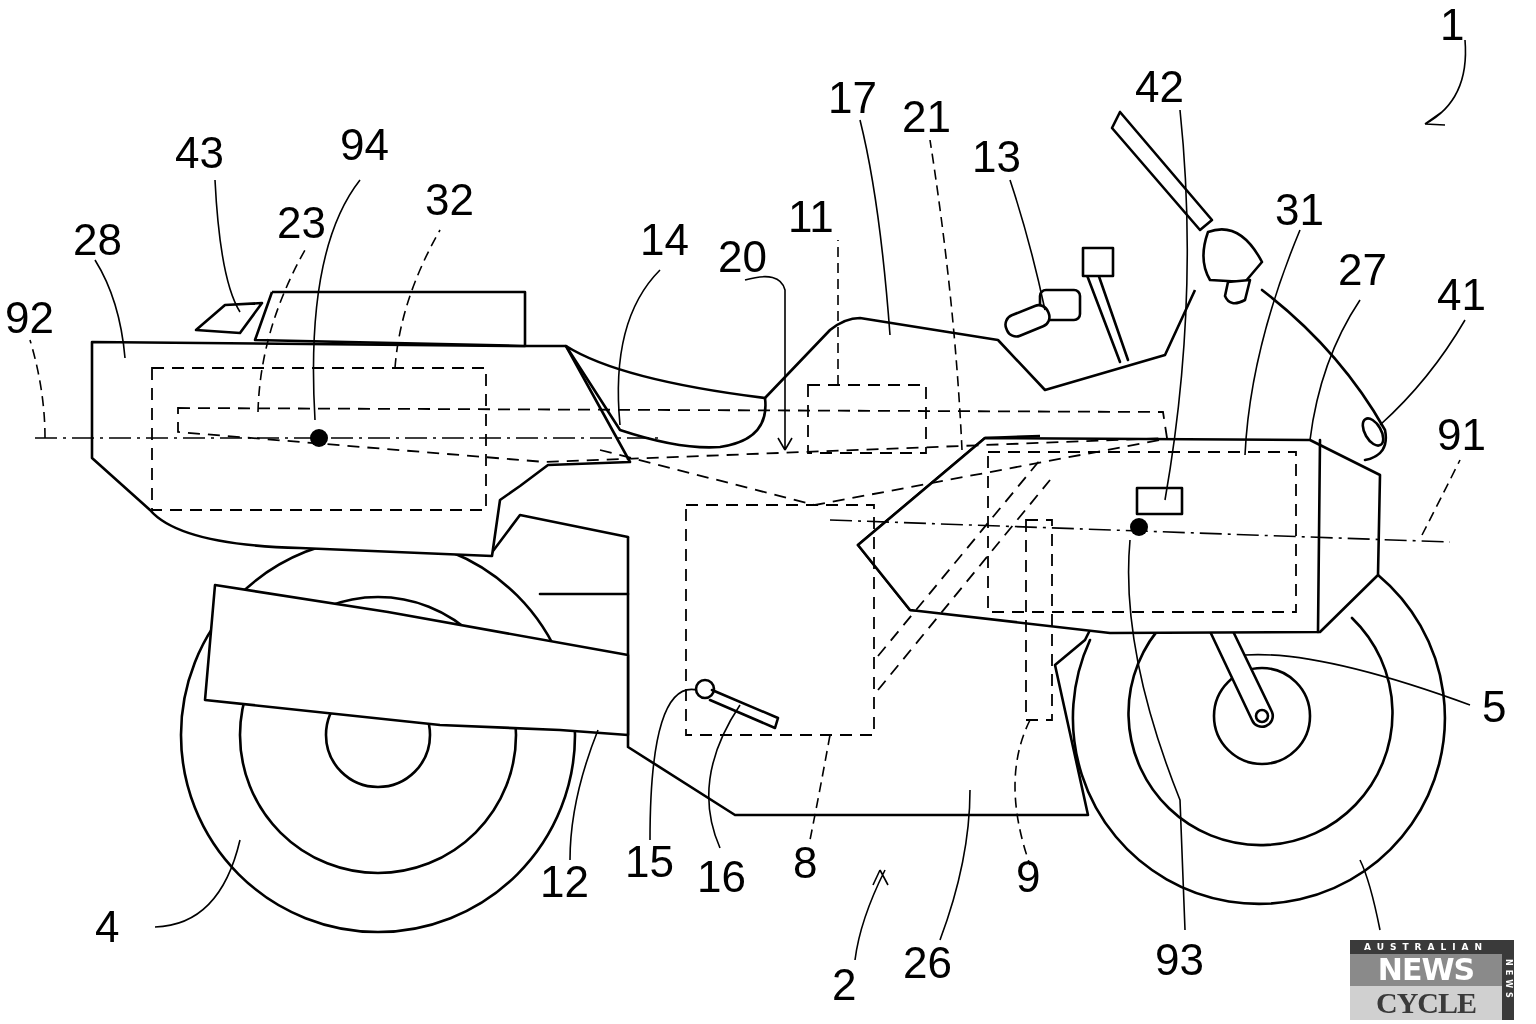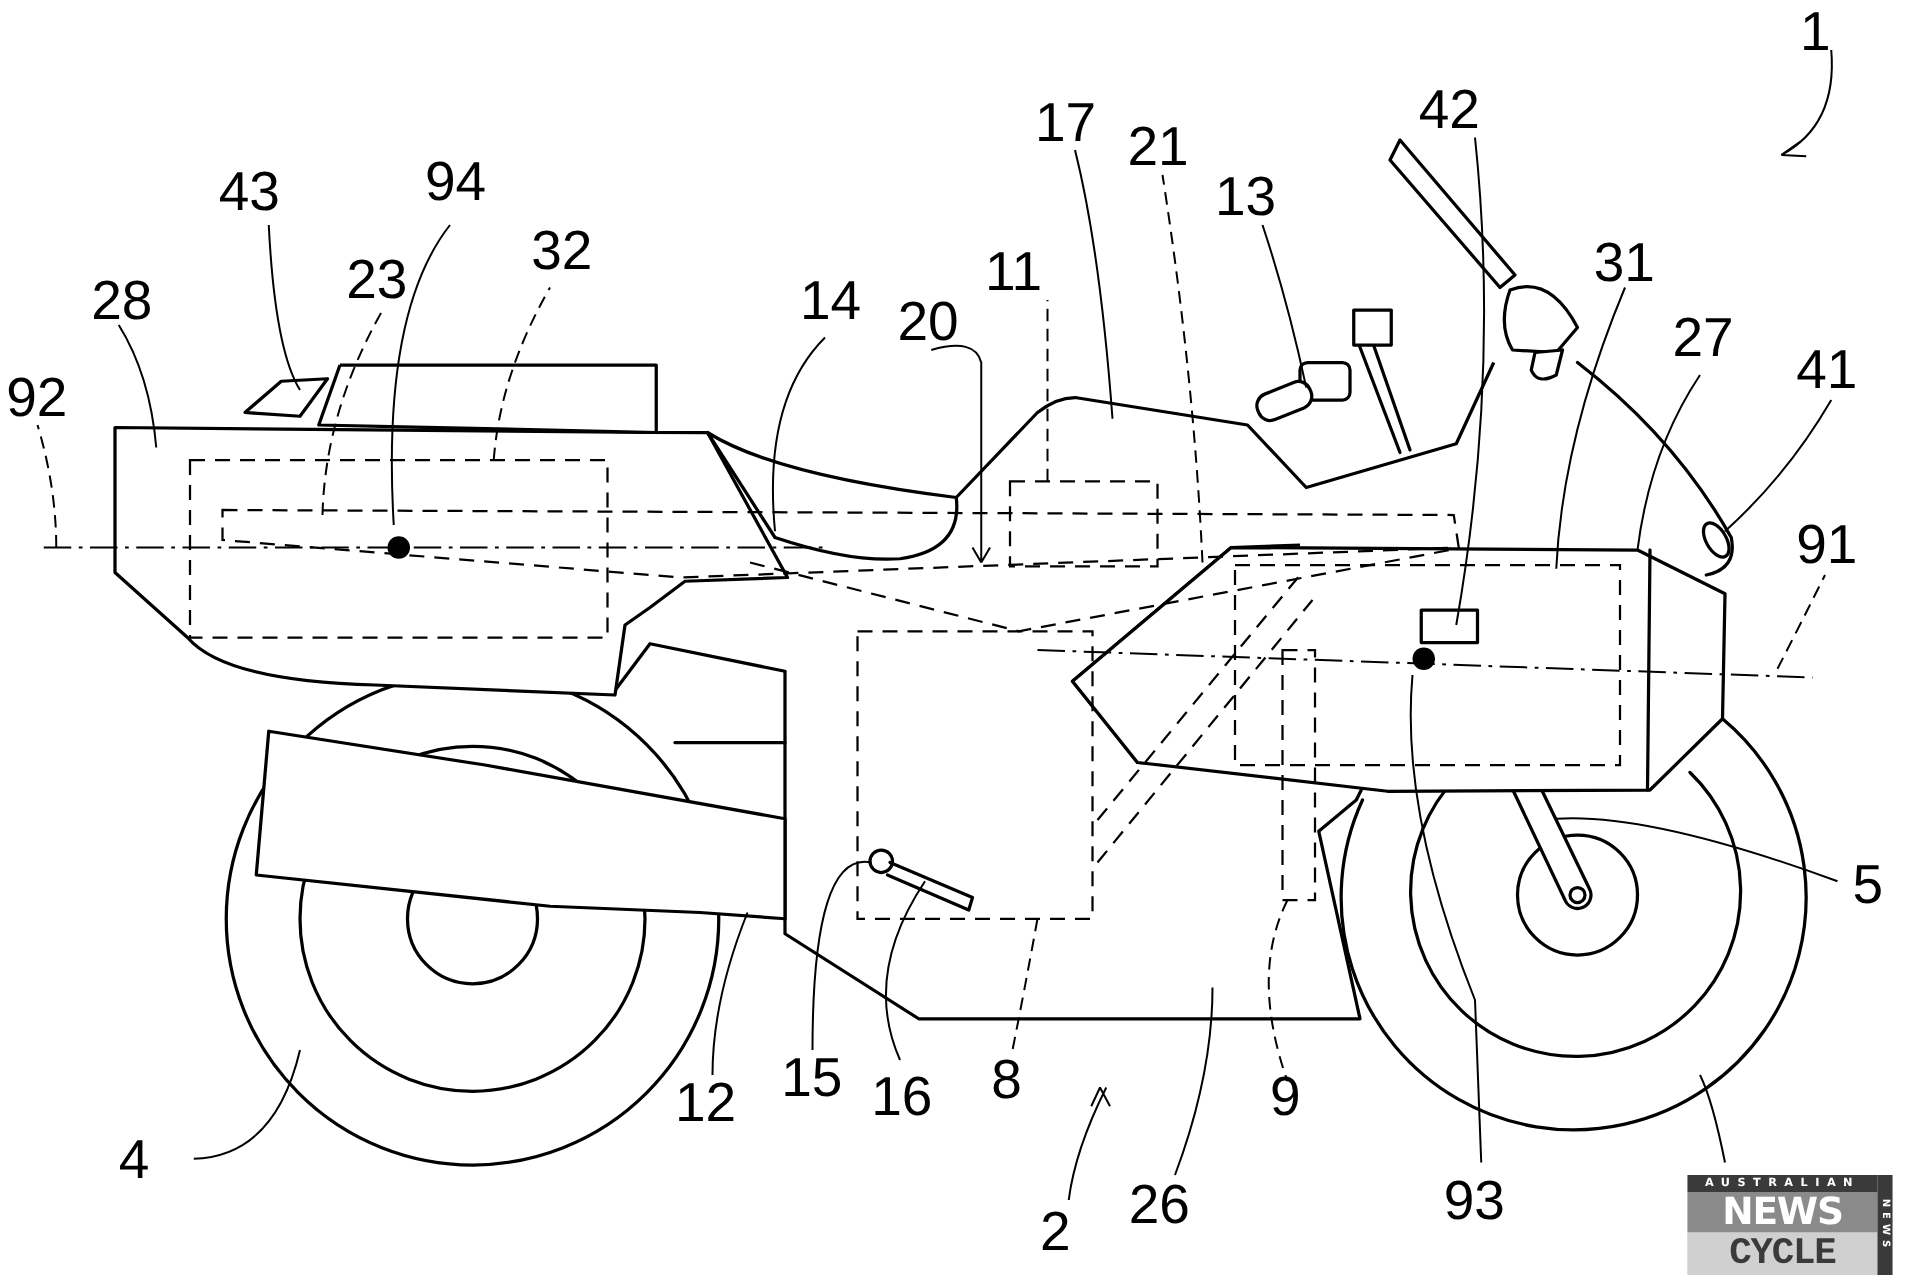--- a/index.html
+++ b/index.html
@@ -8,21 +8,21 @@
   .s{fill:none;stroke:#000;stroke-width:2.6;stroke-linejoin:round;stroke-linecap:round;}
   .w{fill:#fff;stroke:#000;stroke-width:2.6;stroke-linejoin:round;}
   .d{fill:none;stroke:#000;stroke-width:1.8;stroke-dasharray:12 8;}
   .dc{fill:none;stroke:#000;stroke-width:1.6;stroke-dasharray:22 6 3 6;}
   .ld{fill:none;stroke:#000;stroke-width:1.6;}
   .ldd{fill:none;stroke:#000;stroke-width:1.6;stroke-dasharray:10 6;}
   .lbl{font-family:"Liberation Sans",sans-serif;font-size:44px;fill:#000;}
   .logo{position:absolute;left:1350px;top:923px;width:164px;height:80px;background:#d8d8d8;margin-top:17px;}
   .logo .top{position:absolute;left:0;top:0;width:152px;height:14px;background:#3a3a3a;color:#fff;font-size:9px;font-weight:bold;letter-spacing:6px;line-height:14px;text-align:center;font-family:"DejaVu Sans",sans-serif;}
   .logo .m{position:absolute;left:0;top:14px;width:152px;height:32px;background:#8a8a8a;color:#fff;font-size:30px;font-weight:900;line-height:32px;text-align:center;font-family:"DejaVu Sans",sans-serif;letter-spacing:-1px;}
-  .logo .c{position:absolute;left:0;top:46px;width:152px;height:34px;background:#d0d0d0;color:#3a3a3a;font-size:30px;font-weight:900;line-height:34px;text-align:center;font-family:Liberation Mono, monospace;letter-spacing:-1px;}
+  .logo .c{position:absolute;left:0;top:46px;width:152px;height:34px;background:#d0d0d0;color:#3a3a3a;font-size:30px;font-weight:900;line-height:34px;text-align:center;font-family:Liberation Serif, serif;letter-spacing:-1px;}
   .logo .n{position:absolute;left:152px;top:0;width:12px;height:80px;background:#3a3a3a;color:#fff;font-size:8px;font-weight:bold;writing-mode:vertical-rl;text-align:center;line-height:12px;letter-spacing:4px;font-family:"DejaVu Sans",sans-serif;}
 </style>
 </head>
 <body>
 
 <svg width="1536" height="1024" viewBox="0 0 1536 1024">
 
   <g>
     <circle class="s" cx="378" cy="735" r="197"></circle>
     <circle class="s" cx="378" cy="735" r="138"></circle>

